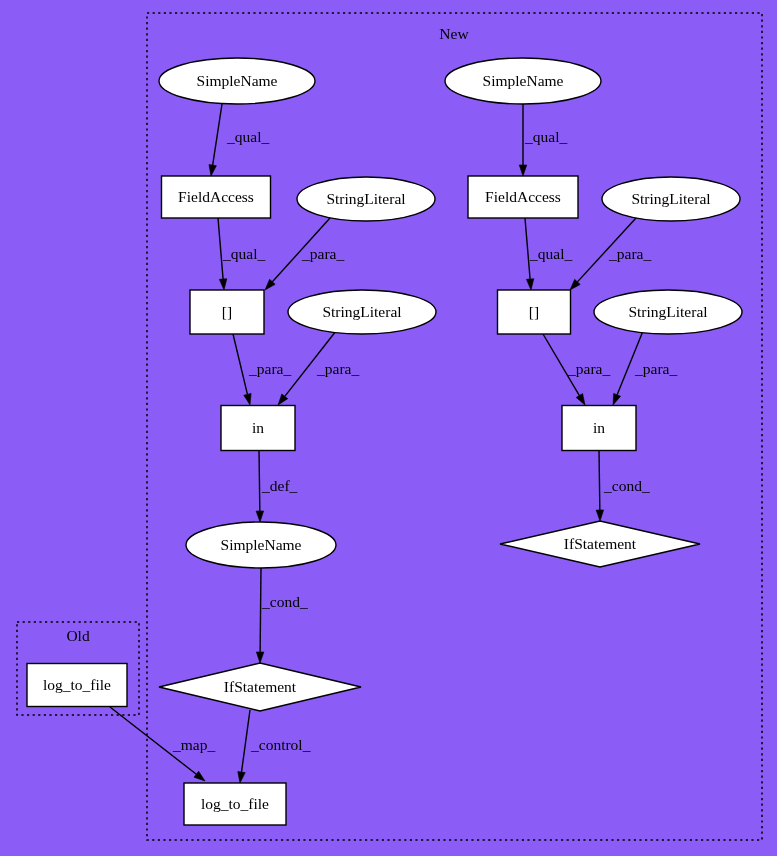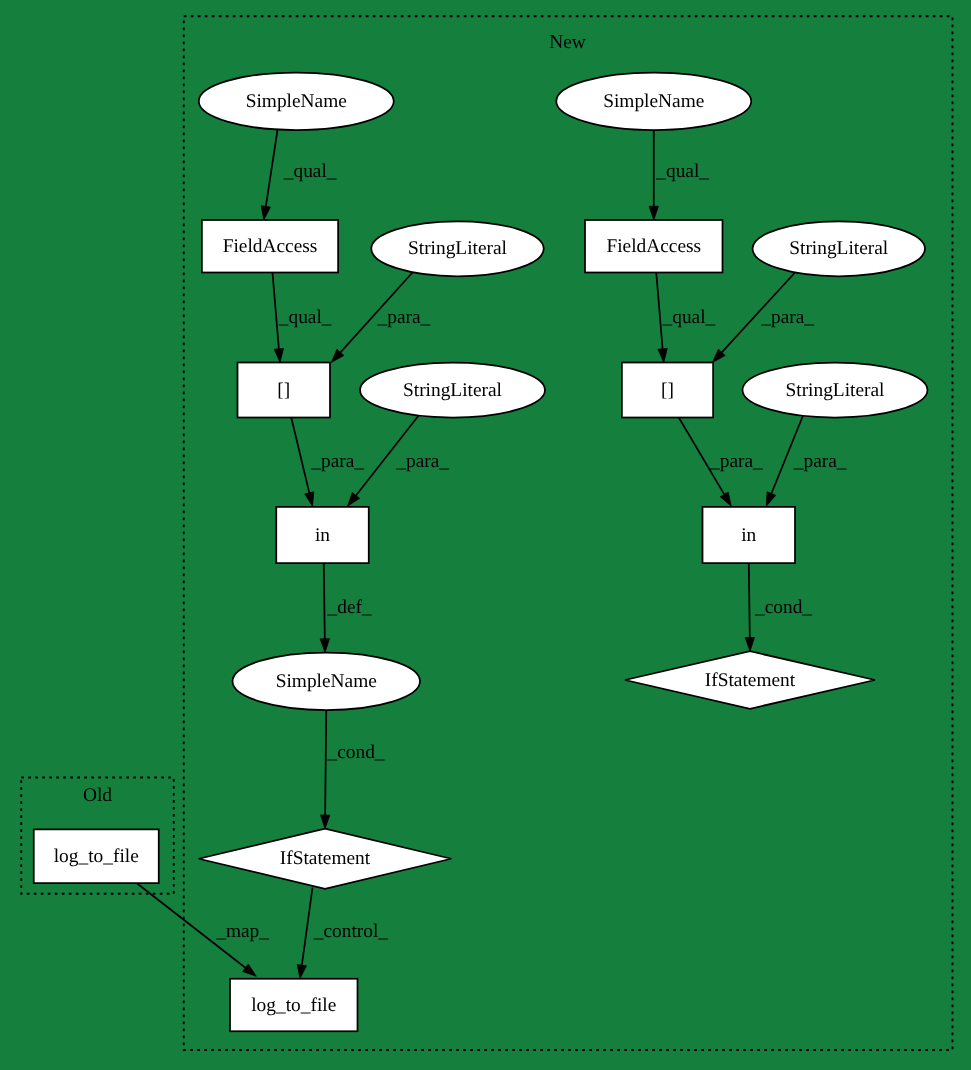--- a/index.html
+++ b/index.html
@@ -4,21 +4,21 @@
 <style>
   html, body {
     margin: 0;
     padding: 0;
     background: #ffffff;
   }
   #canvas {
     position: relative;
     width: 777px;
     height: 856px;
-    background: #15803d;
+    background: #8b5cf6;
     font-family: "Liberation Serif", "DejaVu Serif", serif;
     overflow: hidden;
   }
   #graph-svg {
     position: absolute;
     left: 0;
     top: 0;
     width: 777px;
     height: 856px;
   }

